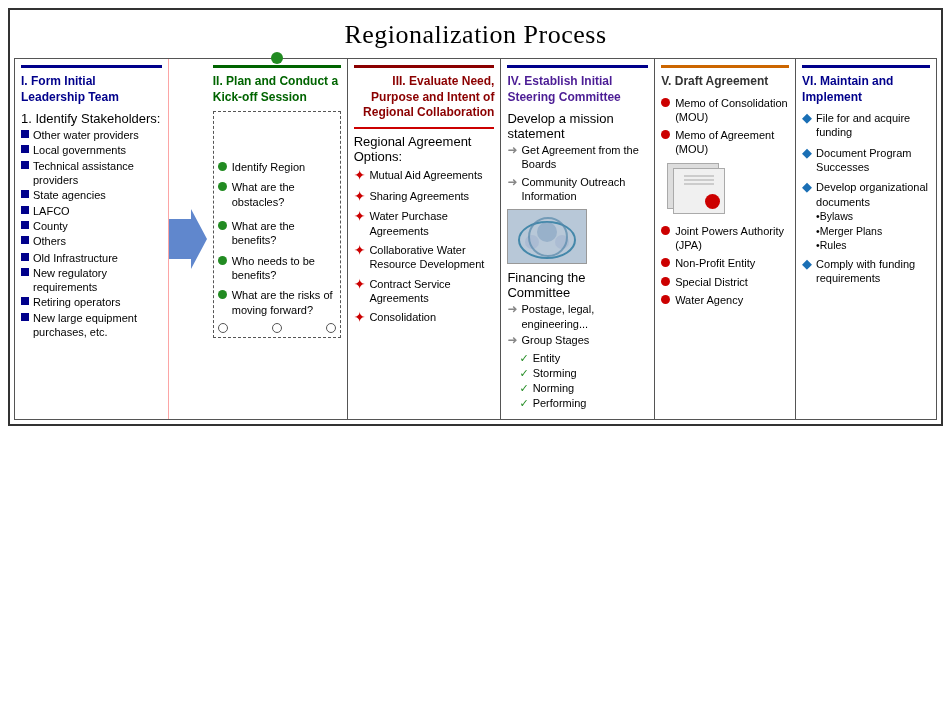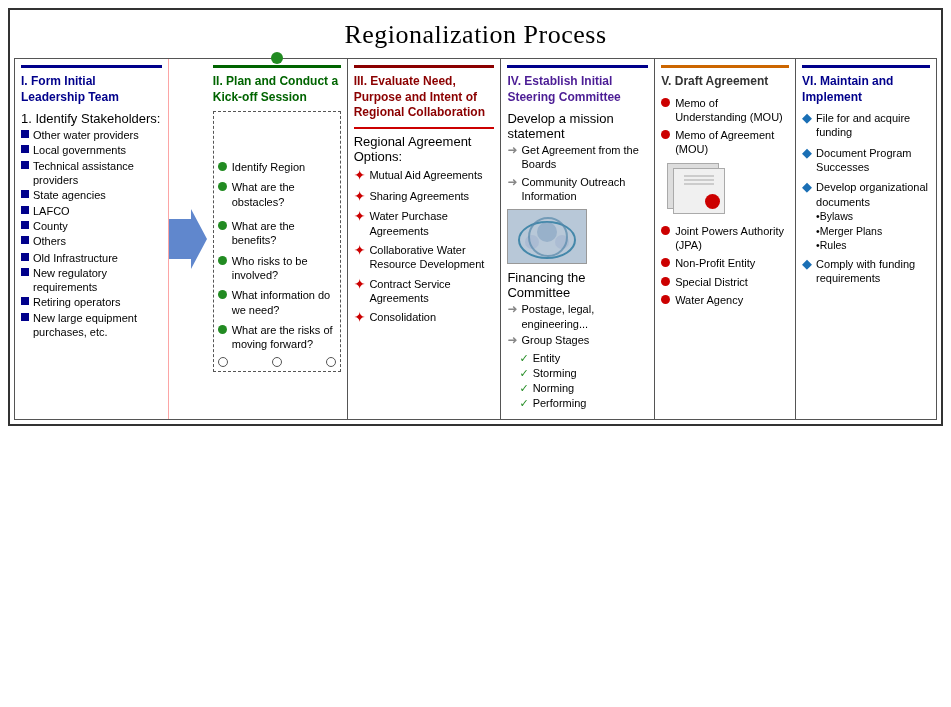--- a/index.html
+++ b/index.html
@@ -46,21 +46,21 @@
     }
     .col-header-bar {
       height: 3px;
       margin-bottom: 6px;
     }
     
     .col1 .col-header { color: #00008B; }
     .col1 .col-header-bar { background: #00008B; }
     .col2 .col-header { color: #006400; }
     .col2 .col-header-bar { background: #006400; }
-    .col3 .col-header { color: #8B0000; }
+    .col3 .col-header { color: #8B0000; text-align: right; }
     .col3 .col-header-bar { background: #8B0000; }
     .col4 .col-header { color: #00008B; }
     .col4 .col-header-bar { background: #00008B; }
     .col5 .col-header { color: #8B0000; }
     .col5 .col-header-bar { background: #8B0000; }
     .col6 .col-header { color: #00008B; }
     .col6 .col-header-bar { background: #00008B; }
 
     .section-title {
       font-weight: normal;
@@ -284,25 +284,21 @@
           <li style="margin-bottom:6px;">
               <span class="bullet-dot-green"></span>
               <span>What are the obstacles?</span>
             </li>
           <li style="margin-bottom:6px;margin-top:10px;">
               <span class="bullet-dot-green"></span>
               <span>What are the benefits?</span>
             </li>
           <li style="margin-bottom:6px;">
               <span class="bullet-dot-green"></span>
-              <span>Who risks to be involved?</span>
-            </li>
-          <li style="margin-bottom:6px;">
-              <span class="bullet-dot-green"></span>
-              <span>What information do we need?</span>
+              <span>Who needs to be benefits?</span>
             </li>
           <li>
               <span class="bullet-dot-green"></span>
               <span>What are the risks of moving forward?</span>
             </li>
         </ul>
         <div class="bottom-circles">
           <div class="bottom-circle"></div>
           <div class="bottom-circle"></div>
           <div class="bottom-circle"></div>
@@ -397,21 +393,21 @@
           </li>
       </ul>
     </div>
 
     <div class="column col5" style="flex:1.0;">
       <div class="col-header-bar" style="background:#CC6600;"></div>
       <div class="col-header" style="color:#333;font-size:12px;">V. Draft Agreement</div>
       <ul class="bullet-list">
         <li style="margin-bottom:4px;">
             <span class="bullet-dot-red"></span>
-            <span>Memo of Understanding (MOU)</span>
+            <span>Memo of Consolidation (MOU)</span>
           </li>
         <li style="margin-bottom:4px;">
             <span class="bullet-dot-red"></span>
             <span>Memo of Agreement (MOU)</span>
           </li>
       </ul>
 
       <div style="position:relative;width:70px;height:55px;margin:6px 4px;">
         <div style="width:52px;height:46px;background:#ddd;border:1px solid #aaa;position:absolute;top:0;left:2px;"></div>
         <div style="width:52px;height:46px;background:#f0f0f0;border:1px solid #aaa;position:absolute;top:5px;left:8px;">

